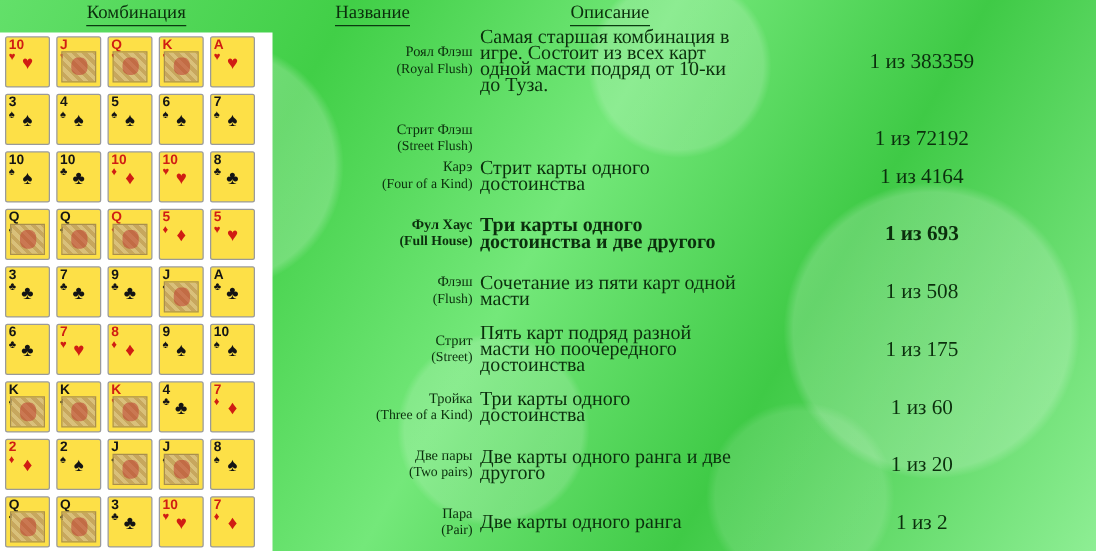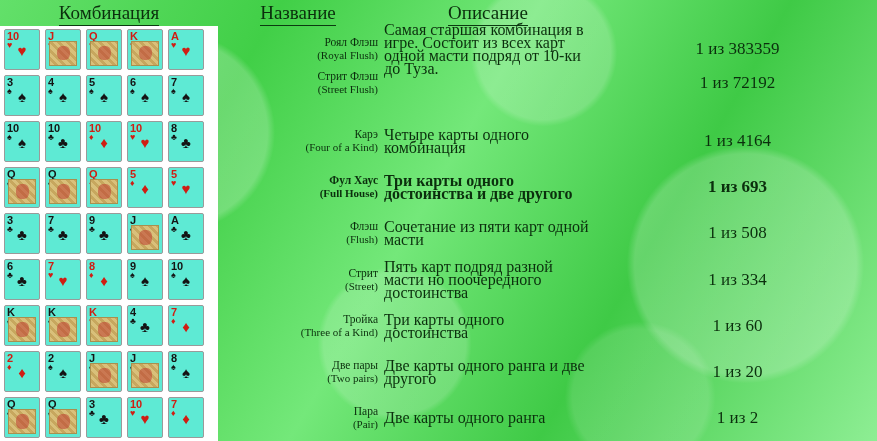--- a/index.html
+++ b/index.html
@@ -22,21 +22,21 @@
   }
   #sheet {
     position: relative;
     width: 877px; height: 441px;
   }
 
   
   .hdr {
     position: absolute;
     top: 2px;
-    font-size: 19px;
+    font-size: 15px;
     color: #0b2f0d;
     text-align: center;
     white-space: nowrap;
   }
   .hdr-underline {
     border-bottom: 1px solid #0b3a10;
     padding-bottom: 1px;
     display: inline-block;
   }
   #hdr-comb { left: 0px;  width: 218px; }
@@ -56,21 +56,21 @@
     left: 0;
     width: 218px;
     height: 46.1px;
     display: flex;
     align-items: center;
     padding: 0 4px;
   }
   .pcard {
     width: 36px;
     height: 41px;
-    background: #5eead4;
+    background: #fde047;
     border: 1px solid #9a9a9a;
     border-radius: 2px;
     margin-right: 5px;
     position: relative;
     overflow: hidden;
     flex: 0 0 auto;
     padding-left: 11px;
   }
   .pcard .rk {
     position: absolute;
@@ -412,33 +412,33 @@
     </div>
   <div id="rows-container">
       <div class="trow" style="top: 26px;">
         <div class="name">
           <div>Роял Флэш</div>
           <div class="en">(Royal Flush)</div>
         </div>
         <div class="desc">Самая старшая комбинация в игре. Состоит из всех карт одной масти подряд от 10-ки до Туза.</div>
         <div class="prob">1 из 383359</div>
       </div>
-      <div class="trow" style="top: 60px;">
+      <div class="trow" style="top: 88px;">
         <div class="name">
           <div>Стрит Флэш</div>
           <div class="en">(Street Flush)</div>
         </div>
         <div class="prob">1 из 72192</div>
       </div>
       <div class="trow" style="top: 118.2px;">
         <div class="name">
           <div>Карэ</div>
           <div class="en">(Four of a Kind)</div>
         </div>
-        <div class="desc">Четыре карты одного комбинация</div>
+        <div class="desc">Стрит карты одного достоинства</div>
         <div class="prob">1 из 4164</div>
       </div>
       <div class="trow" style="top: 164.3px; font-weight: bold;">
         <div class="name">
           <div>Фул Хаус</div>
           <div class="en">(Full House)</div>
         </div>
         <div class="desc">Три карты одного достоинства и две другого</div>
         <div class="prob">1 из 693</div>
       </div>
@@ -449,21 +449,21 @@
         </div>
         <div class="desc">Сочетание из пяти карт одной масти</div>
         <div class="prob">1 из 508</div>
       </div>
       <div class="trow" style="top: 256.5px;">
         <div class="name">
           <div>Стрит</div>
           <div class="en">(Street)</div>
         </div>
         <div class="desc">Пять карт подряд разной масти но поочередного достоинства</div>
-        <div class="prob">1 из 334</div>
+        <div class="prob">1 из 175</div>
       </div>
       <div class="trow" style="top: 302.6px;">
         <div class="name">
           <div>Тройка</div>
           <div class="en">(Three of a Kind)</div>
         </div>
         <div class="desc">Три карты одного достоинства</div>
         <div class="prob">1 из 60</div>
       </div>
       <div class="trow" style="top: 348.7px;">

